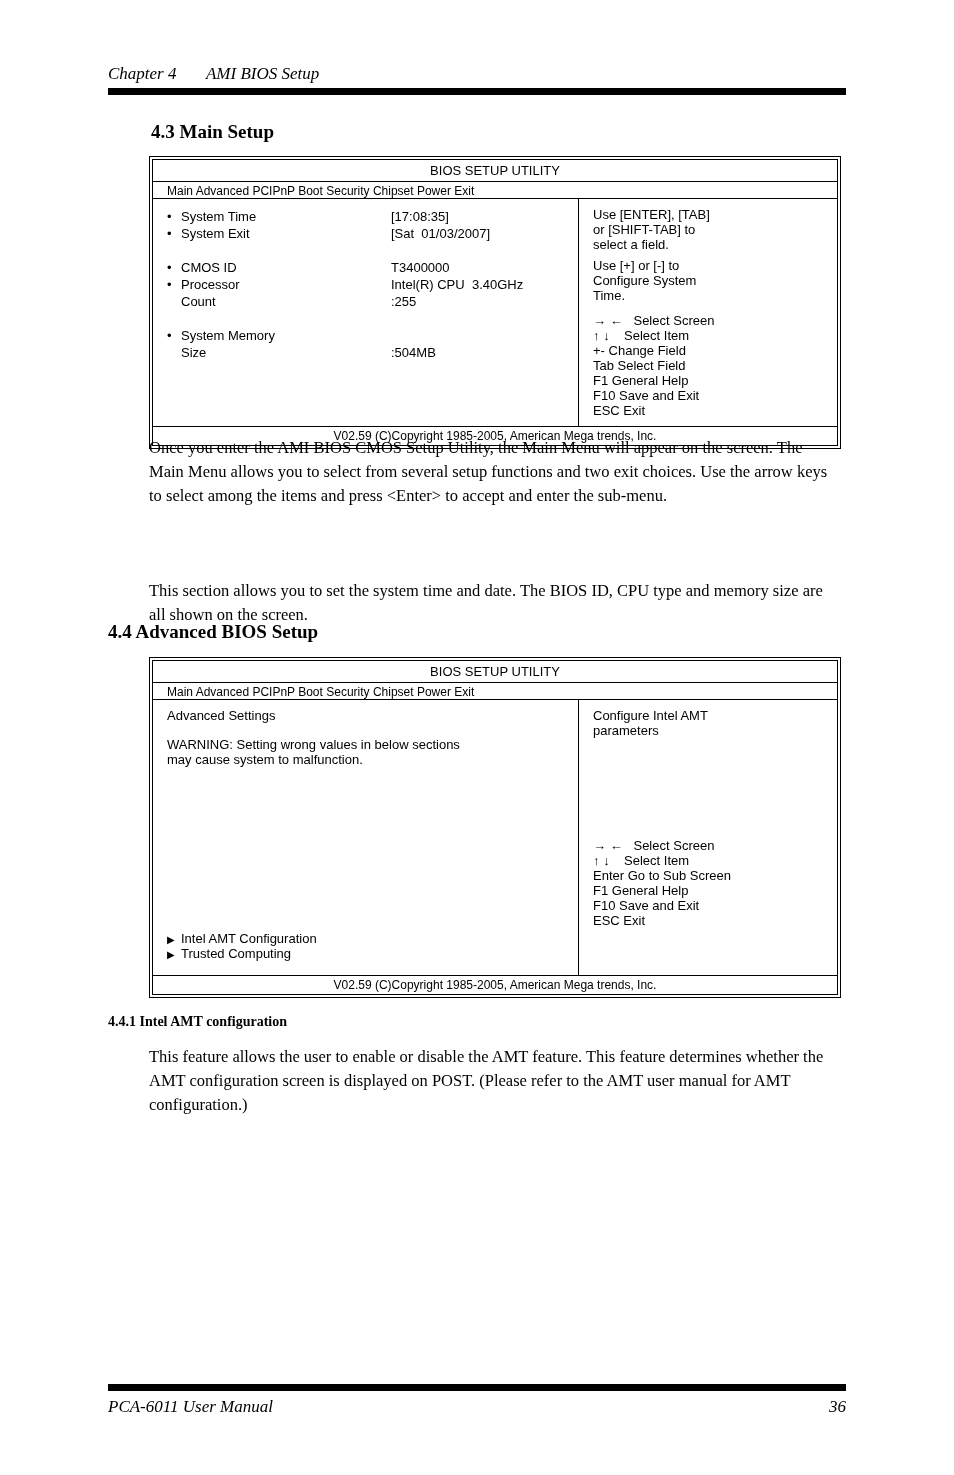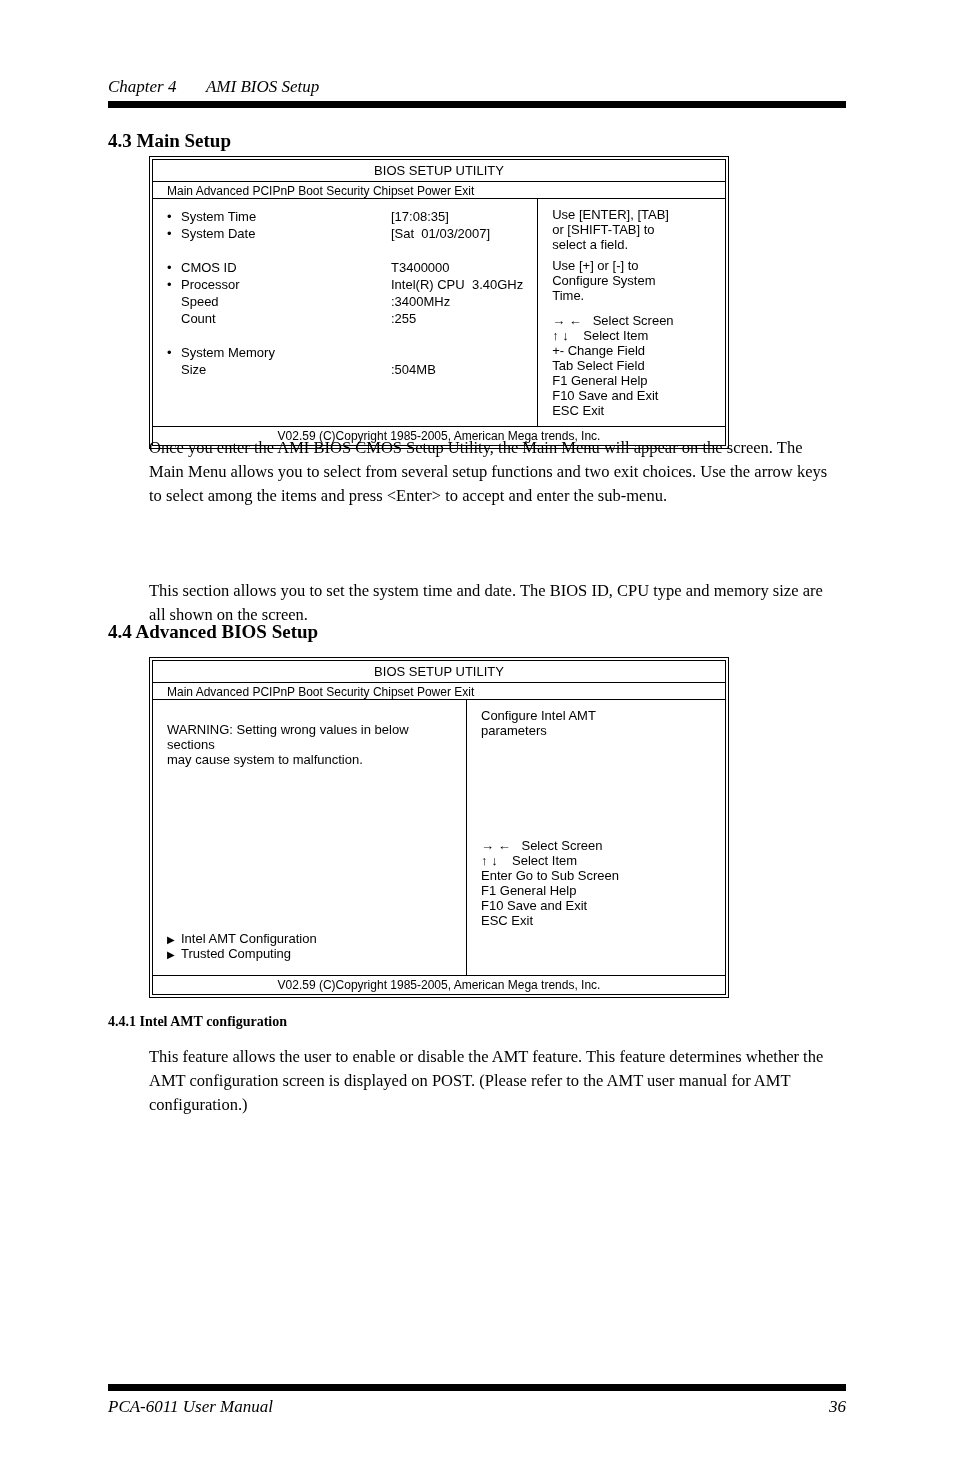--- a/index.html
+++ b/index.html
@@ -1,21 +1,21 @@
 <!DOCTYPE html>
 <html><head>
 <meta charset="utf-8">
 <style>
   * { margin: 0; padding: 0; box-sizing: border-box; }
   body { width: 954px; height: 1475px; background: #fff; font-family: "Times New Roman", serif; position: relative; color: #000; }
   .header { position: absolute; top: 64px; left: 108px; right: 108px; }
-  .header-text { font-size: 17px; font-style: italic; margin-top: 13px; }
+  .header-text { font-size: 17px; font-style: italic; }
   .rule-thick { height: 7px; background: #000; margin-top: 4px; }
   .sec-title { position: absolute; left: 108px; font-size: 19px; font-weight: bold; }
-  .bios-table { position: absolute; left: 149px; width: 580px; border: 4px double #000; font-family: Arial, Helvetica, sans-serif; font-size: 13px; }
+  .bios-table { position: absolute; left: 149px; width: 692px; border: 4px double #000; font-family: Arial, Helvetica, sans-serif; font-size: 13px; }
   .bt-head { text-align: center; padding: 3px 0; border-bottom: 1px solid #000; font-size: 13px; }
   .bt-body { display: flex; }
   .bt-left { padding: 8px 14px; border-right: 1px solid #000; }
   .bt-right { width: 258px; padding: 8px 14px; }
   .row { display: flex; margin: 2px 0; white-space: pre; }
   .row .lbl { width: 210px; }
   .submenu::before { content: "\25B6"; font-size: 10px; display: inline-block; width: 14px; }
   .indent { padding-left: 14px; }
   .para { position: absolute; font-family: "Times New Roman", serif; font-size: 16.5px; line-height: 1.45; }
   .heading4 { position: absolute; font-size: 14px; font-weight: bold; font-family: "Times New Roman", serif; }
@@ -29,33 +29,32 @@
 
 <div class="header">
   <div class="header-text">
     <span>Chapter 4</span>
     &nbsp;&nbsp;&nbsp;&nbsp;&nbsp;
     <span>AMI BIOS Setup</span>
   </div>
   <div class="rule-thick"></div>
 </div>
 
-<div class="sec-title" style="top:130px;">4.3   Main Setup</div>
+<div class="sec-title" style="top:121px;margin-left:43px;">4.3   Main Setup</div>
 
 <div class="bios-table" style="top:156px;">
   <div class="bt-head">BIOS SETUP UTILITY</div>
   <div style="padding:2px 14px 0 14px; font-size:12px;">Main    Advanced    PCIPnP    Boot    Security    Chipset    Power    Exit</div>
   <div class="bt-body" style="border-top:1px solid #000;justify-content:center;">
     <div class="bt-left" style="flex:1;">
       <div class="row bullet-row"><span class="lbl">System Time</span><span>[17:08:35]</span></div>
-      <div class="row bullet-row"><span class="lbl">System Date</span><span>[Sat  01/03/2007]</span></div>
+      <div class="row bullet-row"><span class="lbl">System Exit</span><span>[Sat  01/03/2007]</span></div>
       <div class="row">&nbsp;</div>
       <div class="row bullet-row"><span class="lbl">CMOS ID</span><span>T3400000</span></div>
       <div class="row bullet-row"><span class="lbl">Processor</span><span>Intel(R) CPU  3.40GHz</span></div>
-      <div class="row indent"><span class="lbl">Speed</span><span>:3400MHz</span></div>
       <div class="row indent"><span class="lbl">Count</span><span>:255</span></div>
       <div class="row">&nbsp;</div>
       <div class="row bullet-row"><span class="lbl">System Memory</span></div>
       <div class="row indent"><span class="lbl">Size</span><span>:504MB</span></div>
     </div>
     <div class="bt-right">
       <div>Use [ENTER], [TAB]</div>
       <div>or [SHIFT-TAB] to</div>
       <div>select a field.</div>
       <div style="height:6px;"></div>
@@ -78,20 +77,21 @@
 <div class="para" style="top:436px; left:149px; width:692px;">Once you enter the AMI BIOS CMOS Setup Utility, the Main Menu will appear on the screen. The Main Menu allows you to select from several setup functions and two exit choices. Use the arrow keys to select among the items and press &lt;Enter&gt; to accept and enter the sub-menu.</div>
 <div class="para" style="top:579px; left:149px; width:692px;">This section allows you to set the system time and date.  The BIOS ID, CPU type and memory size are all shown on the screen.</div>
 
 <div class="sec-title" style="top:621px;">4.4   Advanced BIOS Setup</div>
 
 <div class="bios-table" style="top:657px;">
   <div class="bt-head">BIOS SETUP UTILITY</div>
   <div style="padding:2px 14px 0 14px; font-size:12px;">Main    Advanced    PCIPnP    Boot    Security    Chipset    Power    Exit</div>
   <div class="bt-body" style="border-top:1px solid #000;">
     <div class="bt-left" style="flex:1; min-height:275px; position:relative;">
+      <div>Advanced Settings</div>
       <div style="height:14px;"></div>
       <div>WARNING: Setting wrong values in below sections</div>
       <div>                    may cause system to malfunction.</div>
       <div style="position:absolute; bottom:14px; left:14px;">
         <div class="submenu"><span>Intel AMT Configuration</span></div>
         <div class="submenu"><span>Trusted Computing</span></div>
       </div>
     </div>
     <div class="bt-right">
       <div>Configure Intel AMT</div>

